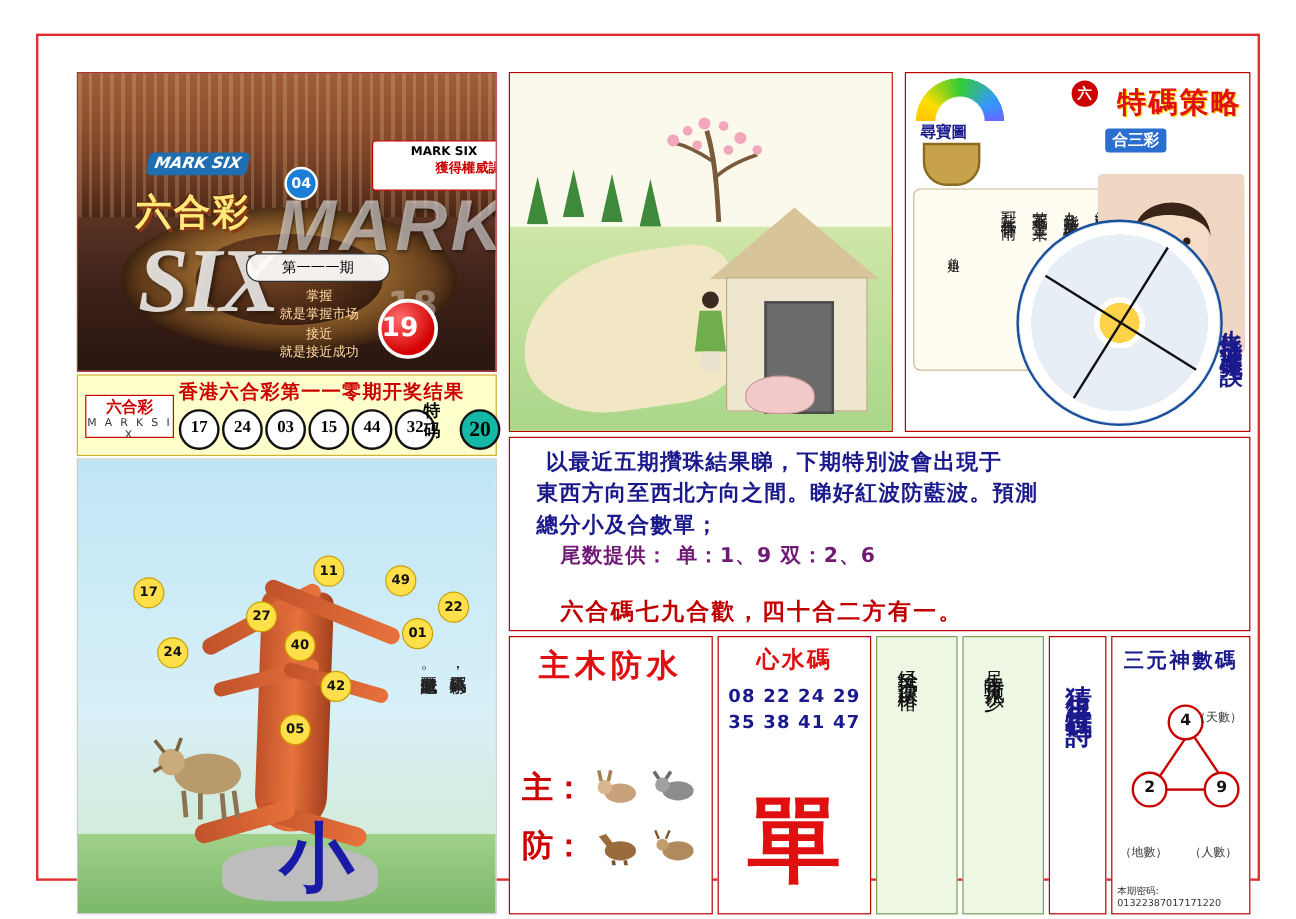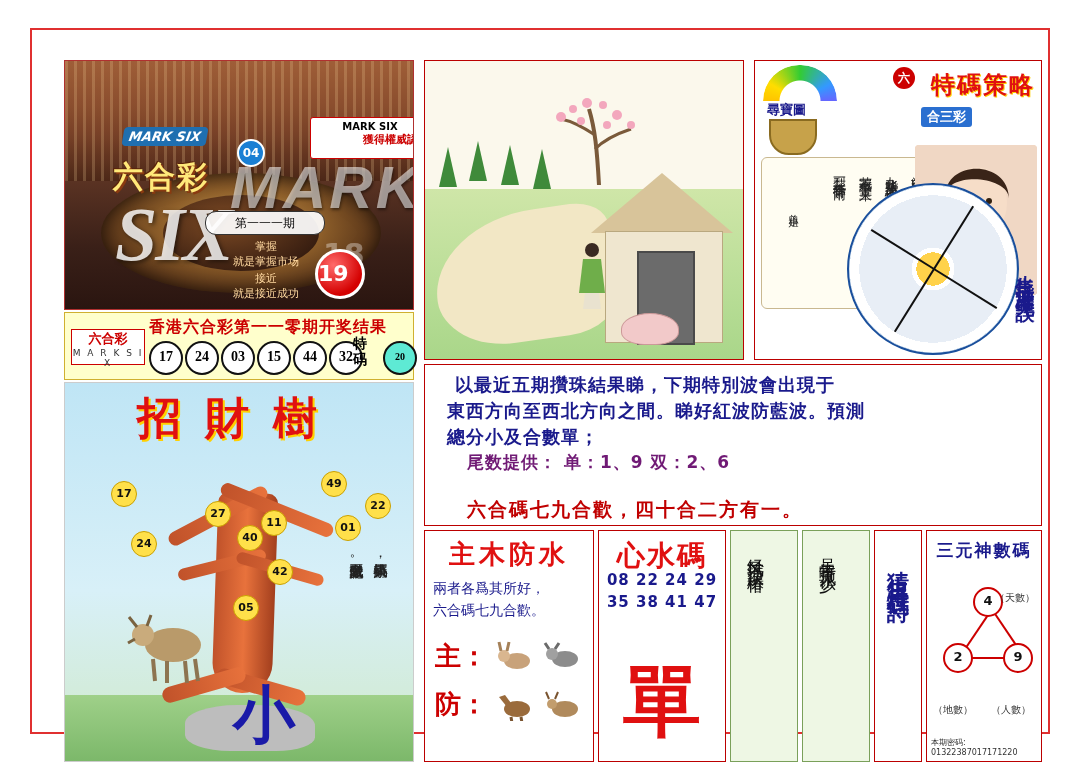--- a/index.html
+++ b/index.html
@@ -47,22 +47,22 @@
   
   .result{left:32px;top:282px;width:350px;height:68px;border:1px solid #d0b030;background:#ffffcc;}
   .res-logo{position:absolute;left:6px;top:16px;width:72px;height:34px;border:1px solid #c00;background:#fff;text-align:center;}
   .res-logo .a{font-size:13px;font-weight:bold;color:#c00;}
   .res-logo .b{font-size:9px;letter-spacing:2px;color:#333;}
   .res-title{position:absolute;left:84px;top:4px;font-size:16px;font-weight:bold;color:#c00;letter-spacing:1px;}
   .nums{position:absolute;left:84px;top:28px;display:flex;gap:2px;}
   .nball{width:30px;height:30px;border-radius:50%;border:2px solid #111;background:#fff;color:#000;
     font-size:14px;font-weight:bold;text-align:center;line-height:28px;font-family:"Liberation Serif",serif;}
   .tema{position:absolute;left:288px;top:22px;font-size:14px;font-weight:bold;color:#000;line-height:16px;text-align:center;}
-  .tball{position:absolute;left:318px;top:28px;width:30px;height:30px;border-radius:50%;border:2px solid #111;background:#5eead4;
-    font-size:10px;font-weight:bold;text-align:center;line-height:28px;font-family:"Liberation Serif",serif;}
+  .tball{position:absolute;left:318px;top:28px;width:30px;height:30px;border-radius:50%;border:2px solid #111;background:#14b8a6;
+    font-size:18px;font-weight:bold;text-align:center;line-height:28px;font-family:"Liberation Serif",serif;}
 
   
   .tree{left:32px;top:352px;width:350px;height:380px;border:1px solid #ccc;
     background:linear-gradient(180deg,#bfe5f5 0%,#d8f0f8 55%,#cfe9c9 100%);overflow:hidden;}
   .tree-title{position:absolute;top:6px;left:0;width:100%;text-align:center;font-size:44px;font-weight:bold;
     color:#e01010;font-family:"DejaVu Sans",sans-serif;letter-spacing:24px;text-shadow:2px 2px 0 #ffd000;}
   .trunk{position:absolute;left:150px;top:110px;width:60px;height:200px;background:linear-gradient(90deg,#c0522a,#e8723c,#a33f1e);
     border-radius:10px 10px 30px 30px;transform:rotate(2deg);}
   .branch{position:absolute;background:linear-gradient(90deg,#c0522a,#e8723c);border-radius:8px;}
   .ground{position:absolute;left:0;bottom:0;width:100%;height:66px;background:linear-gradient(180deg,#9fd089,#7cb86a);}
@@ -125,21 +125,21 @@
 
   
   .b1{left:392px;top:500px;width:170px;height:232px;border:1px solid #b00;background:#ffffff;}
   .b1 .t{position:absolute;top:6px;width:100%;text-align:center;font-size:26px;font-weight:bold;color:#e01010;letter-spacing:4px;}
   .b1 .l2{position:absolute;top:46px;left:8px;font-size:14px;color:#1a1a8c;line-height:22px;}
   .b1 .zhu{position:absolute;left:10px;top:108px;font-size:26px;font-weight:bold;color:#c00;}
   .b1 .fang{position:absolute;left:10px;top:156px;font-size:26px;font-weight:bold;color:#c00;}
   .zodiac-s{position:absolute;width:40px;height:30px;background:#fff;}
 
   .b2{left:566px;top:500px;width:128px;height:232px;border:1px solid #b00;background:#ffffff;}
-  .b2 .t{position:absolute;top:6px;width:100%;text-align:center;font-size:28px;font-weight:bold;color:#e01010;letter-spacing:2px;}
+  .b2 .t{position:absolute;top:6px;width:100%;text-align:center;font-size:19px;font-weight:bold;color:#e01010;letter-spacing:2px;}
   .b2 .n1{position:absolute;top:40px;width:100%;text-align:center;font-size:15px;font-weight:bold;color:#1a1a8c;letter-spacing:1px;}
   .b2 .n2{position:absolute;top:62px;width:100%;text-align:center;font-size:15px;font-weight:bold;color:#1a1a8c;letter-spacing:1px;}
   .b2 .seg{position:absolute;top:96px;width:100%;text-align:center;font-size:24px;font-weight:bold;color:#1a1a8c;}
   .b2 .dan{position:absolute;top:130px;width:100%;text-align:center;font-size:78px;font-weight:bold;color:#e01010;line-height:80px;}
 
   .b3{left:698px;top:500px;width:68px;height:232px;border:1px solid #7aa05a;background:#eef7e4;}
   .b3 .v{position:absolute;left:14px;top:14px;font-size:17px;color:#111;writing-mode:vertical-rl;text-orientation:upright;letter-spacing:3px;}
   .b4{left:770px;top:500px;width:68px;height:232px;border:1px solid #7aa05a;background:#eef7e4;}
   .b4 .v{position:absolute;left:14px;top:14px;font-size:17px;color:#111;writing-mode:vertical-rl;text-orientation:upright;letter-spacing:3px;}
   .b5{left:842px;top:500px;width:48px;height:232px;border:1px solid #b00;background:#ffffff;}
@@ -200,41 +200,40 @@
         <div class="nball">03</div>
         <div class="nball">15</div>
         <div class="nball">44</div>
         <div class="nball">32</div>
       </div>
       <div class="tema">特<br>码</div>
       <div class="tball">20</div>
     </div>
 
     <div class="panel tree">
-      <div class="tree-title">招財樹</div>
       <div class="ground"></div>
       <div class="rock"></div>
       <div class="trunk"></div>
       <div class="branch" style="left:98px;top:126px;width:110px;height:14px;transform:rotate(-28deg);"></div>
       <div class="branch" style="left:152px;top:120px;width:120px;height:14px;transform:rotate(22deg);"></div>
       <div class="branch" style="left:112px;top:176px;width:90px;height:12px;transform:rotate(-14deg);"></div>
       <div class="branch" style="left:170px;top:180px;width:90px;height:12px;transform:rotate(16deg);"></div>
       <div class="branch" style="left:150px;top:296px;width:92px;height:16px;transform:rotate(16deg);"></div>
       <div class="branch" style="left:96px;top:294px;width:86px;height:16px;transform:rotate(-16deg);"></div>
 
       <svg class="goat" viewBox="0 0 86 74">
         <ellipse cx="46" cy="34" rx="28" ry="17" fill="#b99a6a"></ellipse>
         <circle cx="16" cy="24" r="11" fill="#c9ab7c"></circle>
         <path d="M10 16 L2 6 M20 15 L24 4" stroke="#7a6340" stroke-width="3" fill="none"></path>
         <path d="M26 48 l2 22 M40 50 l0 22 M58 50 l2 22 M68 48 l3 22" stroke="#8d7450" stroke-width="4"></path>
         <path d="M8 28 l-7 4" stroke="#7a6340" stroke-width="3"></path>
       </svg>
 
       <div class="tnum" style="left:140px;top:118px;">27</div>
-      <div class="tnum" style="left:196px;top:80px;margin-top:47px;">11</div>
+      <div class="tnum" style="left:196px;top:80px;">11</div>
       <div class="tnum" style="left:256px;top:88px;">49</div>
       <div class="tnum" style="left:46px;top:98px;">17</div>
       <div class="tnum" style="left:300px;top:110px;">22</div>
       <div class="tnum" style="left:66px;top:148px;">24</div>
       <div class="tnum" style="left:172px;top:142px;">40</div>
       <div class="tnum" style="left:270px;top:132px;">01</div>
       <div class="tnum" style="left:202px;top:176px;">42</div>
       <div class="tnum" style="left:168px;top:212px;">05</div>
 
       <div class="xiao">小</div>
@@ -315,24 +314,20 @@
         <div class="needle" style="transform:rotate(32deg);"></div>
         <div class="needle" style="transform:rotate(212deg);"></div>
         <div class="needle" style="transform:rotate(122deg);"></div>
         <div class="needle" style="transform:rotate(302deg);"></div>
       </div>
       <div class="rt-vtext">生肖指波准確无誤</div>
     </div>
 
     <div class="panel b1">
       <div class="t">主木防水</div>
-      <div class="l2">
-        <span>兩者各爲其所好，</span><br>
-        <span>六合碼七九合歡。</span>
-      </div>
       <div class="zhu">主：</div>
       <div class="fang">防：</div>
       <svg class="zodiac-s" style="left:70px;top:110px;position:absolute;" viewBox="0 0 40 30">
         <ellipse cx="22" cy="20" rx="13" ry="8" fill="#c8a27a"></ellipse>
           <circle cx="9" cy="15" r="6" fill="#d9b68f"></circle>
         <path d="M6 10 l-2 -9 M12 10 l2 -9" stroke="#a58159" stroke-width="3"></path>
       </svg>
       <svg class="zodiac-s" style="left:118px;top:110px;position:absolute;" viewBox="0 0 40 30">
         <ellipse cx="22" cy="18" rx="13" ry="8" fill="#8c8c8c"></ellipse>
           <circle cx="9" cy="13" r="6" fill="#a0a0a0"></circle>

